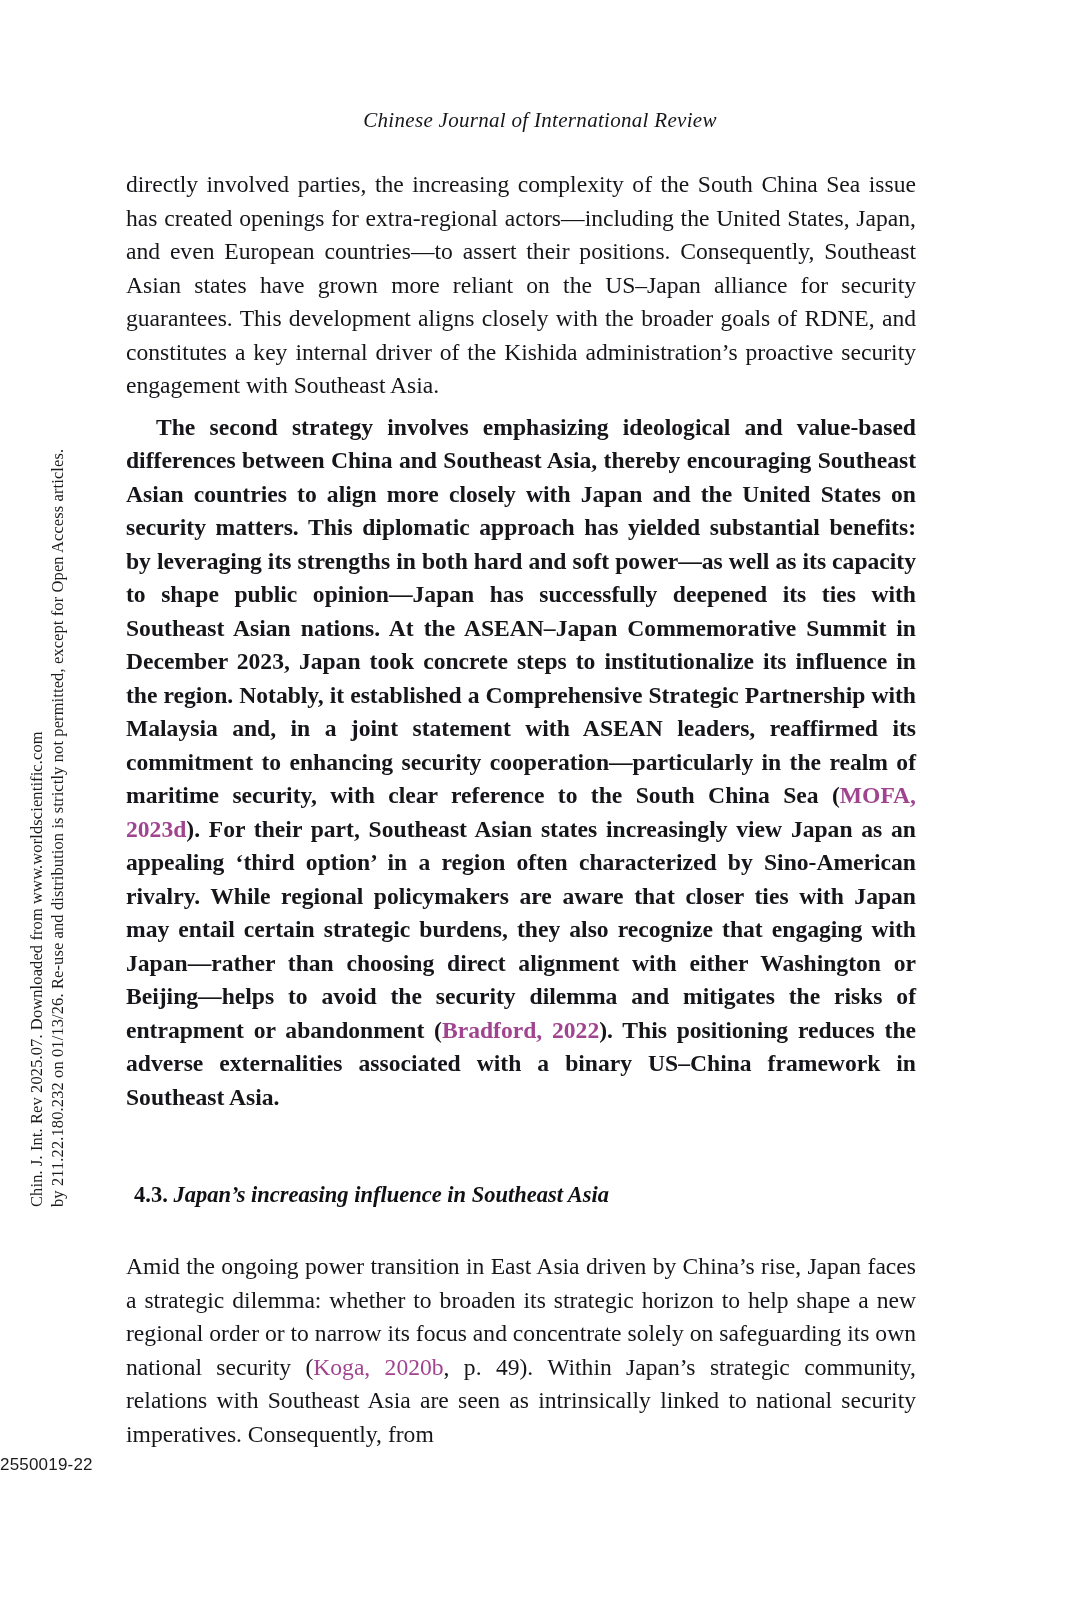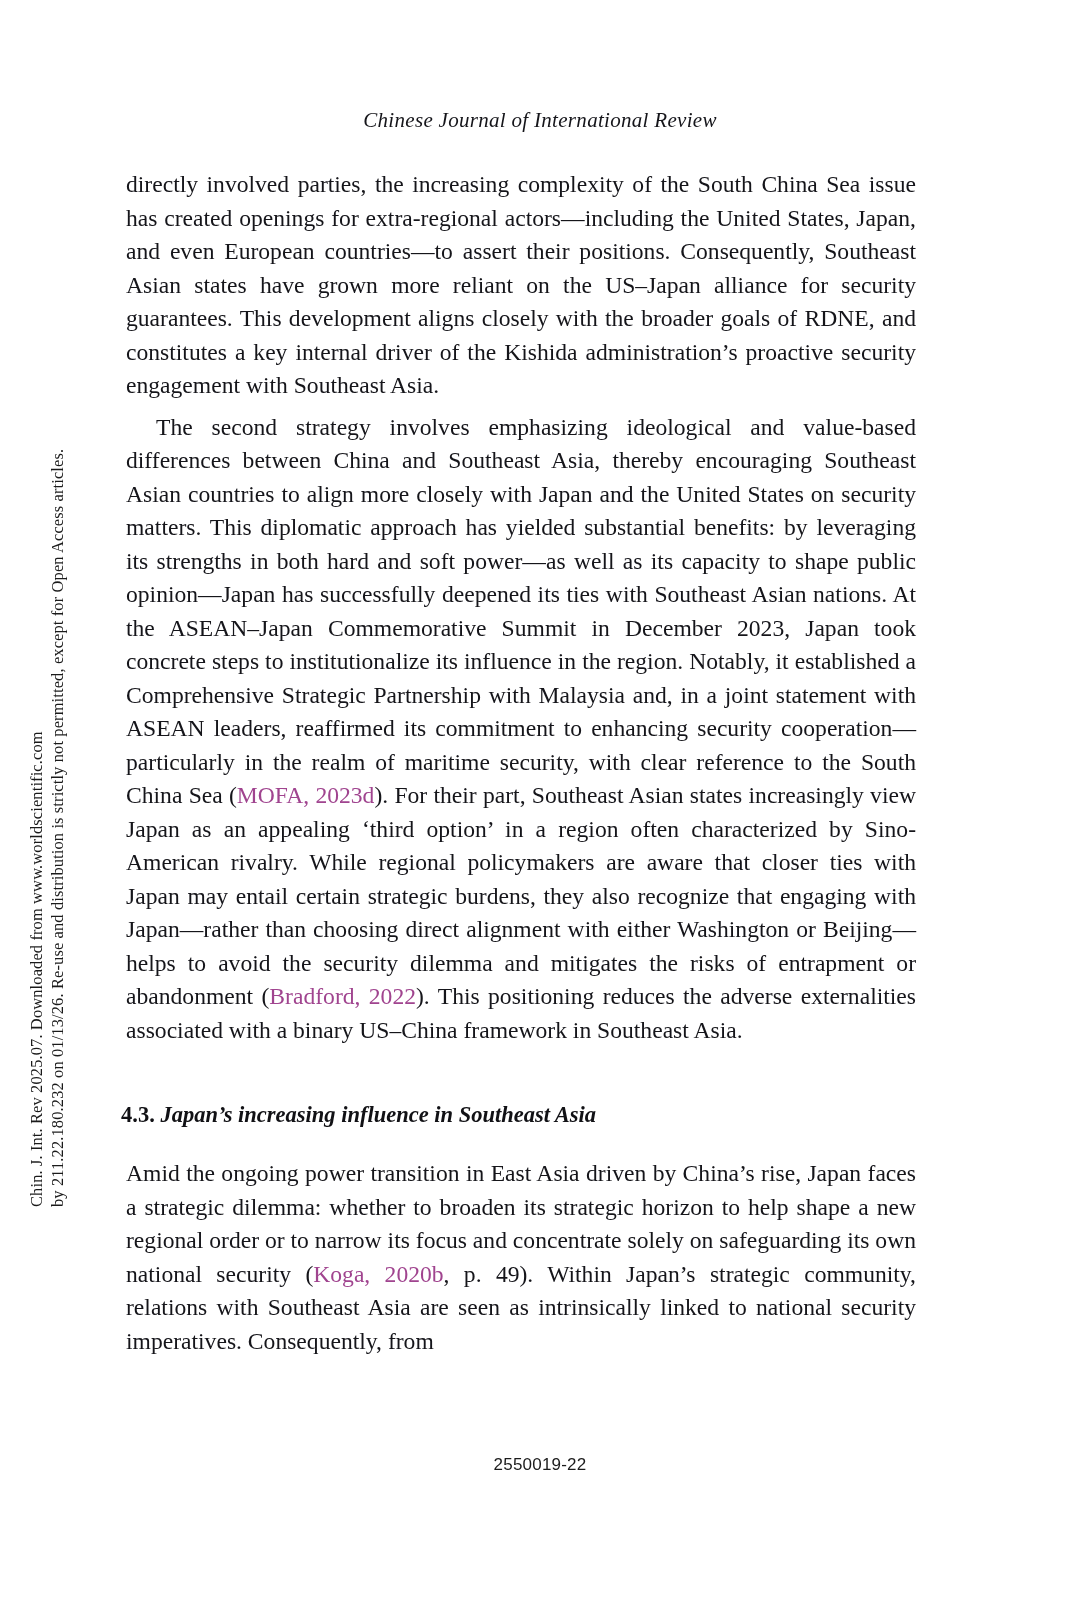--- a/index.html
+++ b/index.html
@@ -76,50 +76,50 @@
     margin: 8px;
     text-align: justify;
     text-justify: inter-word;
     font-size: 23.6px;
     line-height: 33.5px;
     color: #15151a;
     hyphens: manual;
   }
   p.body-para.indented {
     text-indent: 30px;
+    font-weight: bold;
   }
 
   .cite {
     color: #a0448f;
     text-decoration: none;
   }
 
   h3.section-heading {
-    margin: 3px;
+    margin: 16px;
     font-size: 22.5px;
     font-weight: bold;
     line-height: 30px;
     color: #111115;
   }
   h3.section-heading .num {
     font-style: normal;
   }
   h3.section-heading .ttl {
     font-style: italic;
   }
 
   .gap-before-heading { height: 42px; }
   .gap-after-heading  { height: 16px; }
 
   .page-folio {
     position: absolute;
     left: 0;
     top: 1455px;
     width: 1080px;
-    text-align: center;
     font-family: "Liberation Sans", "DejaVu Sans", sans-serif;
     font-size: 17px;
     color: #1b1b1b;
     letter-spacing: 0.2px;
   }
 </style>
 </head>
 <body>
 
 <div class="page">

